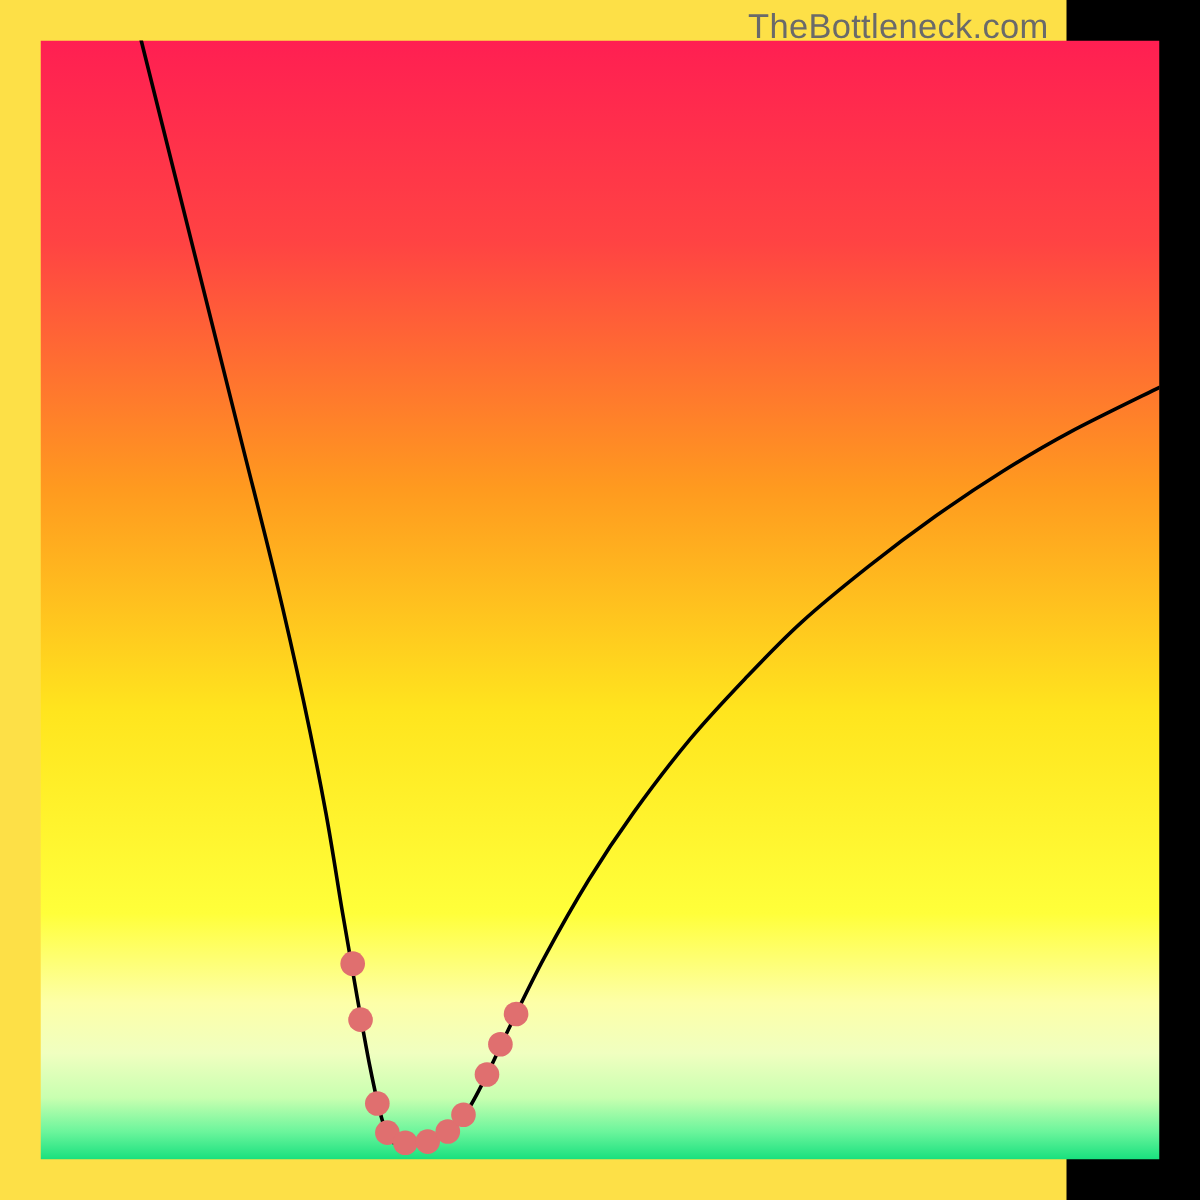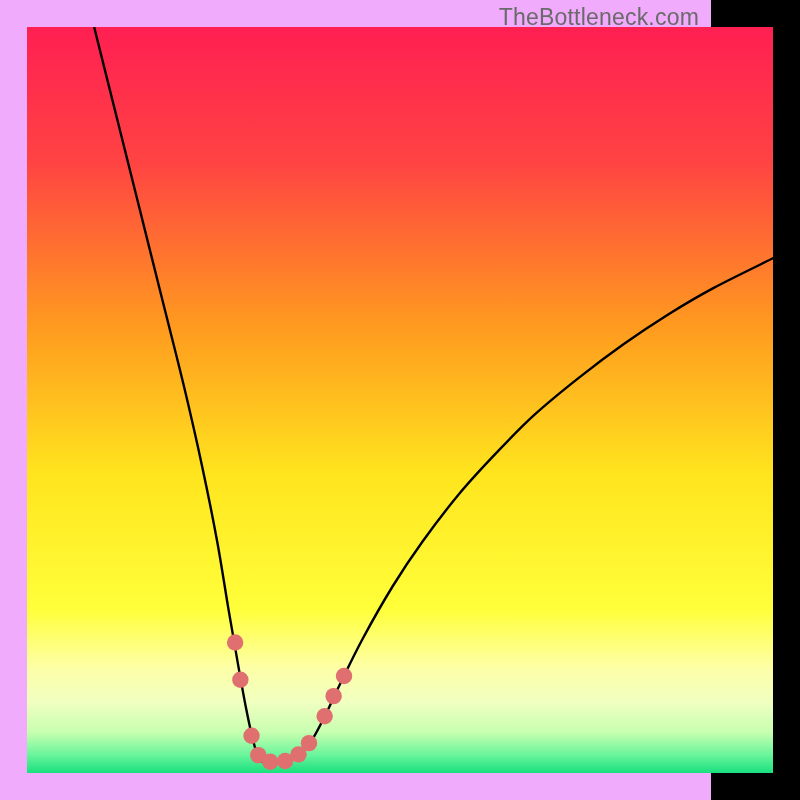--- a/index.html
+++ b/index.html
@@ -10,21 +10,21 @@
     overflow: hidden;
     background: #000;
     font-family: Arial, Helvetica, sans-serif;
   }
   .frame {
     position: absolute;
     left: 0;
     top: 0;
     width: 711px;
     height: 800px;
-    background: #f0abfc;
+    background: #fde047;
   }
   .plot {
     position: absolute;
     left: 27px;
     top: 27px;
     width: 746px;
     height: 746px;
   }
   .plot svg { display: block; }
   .watermark {

